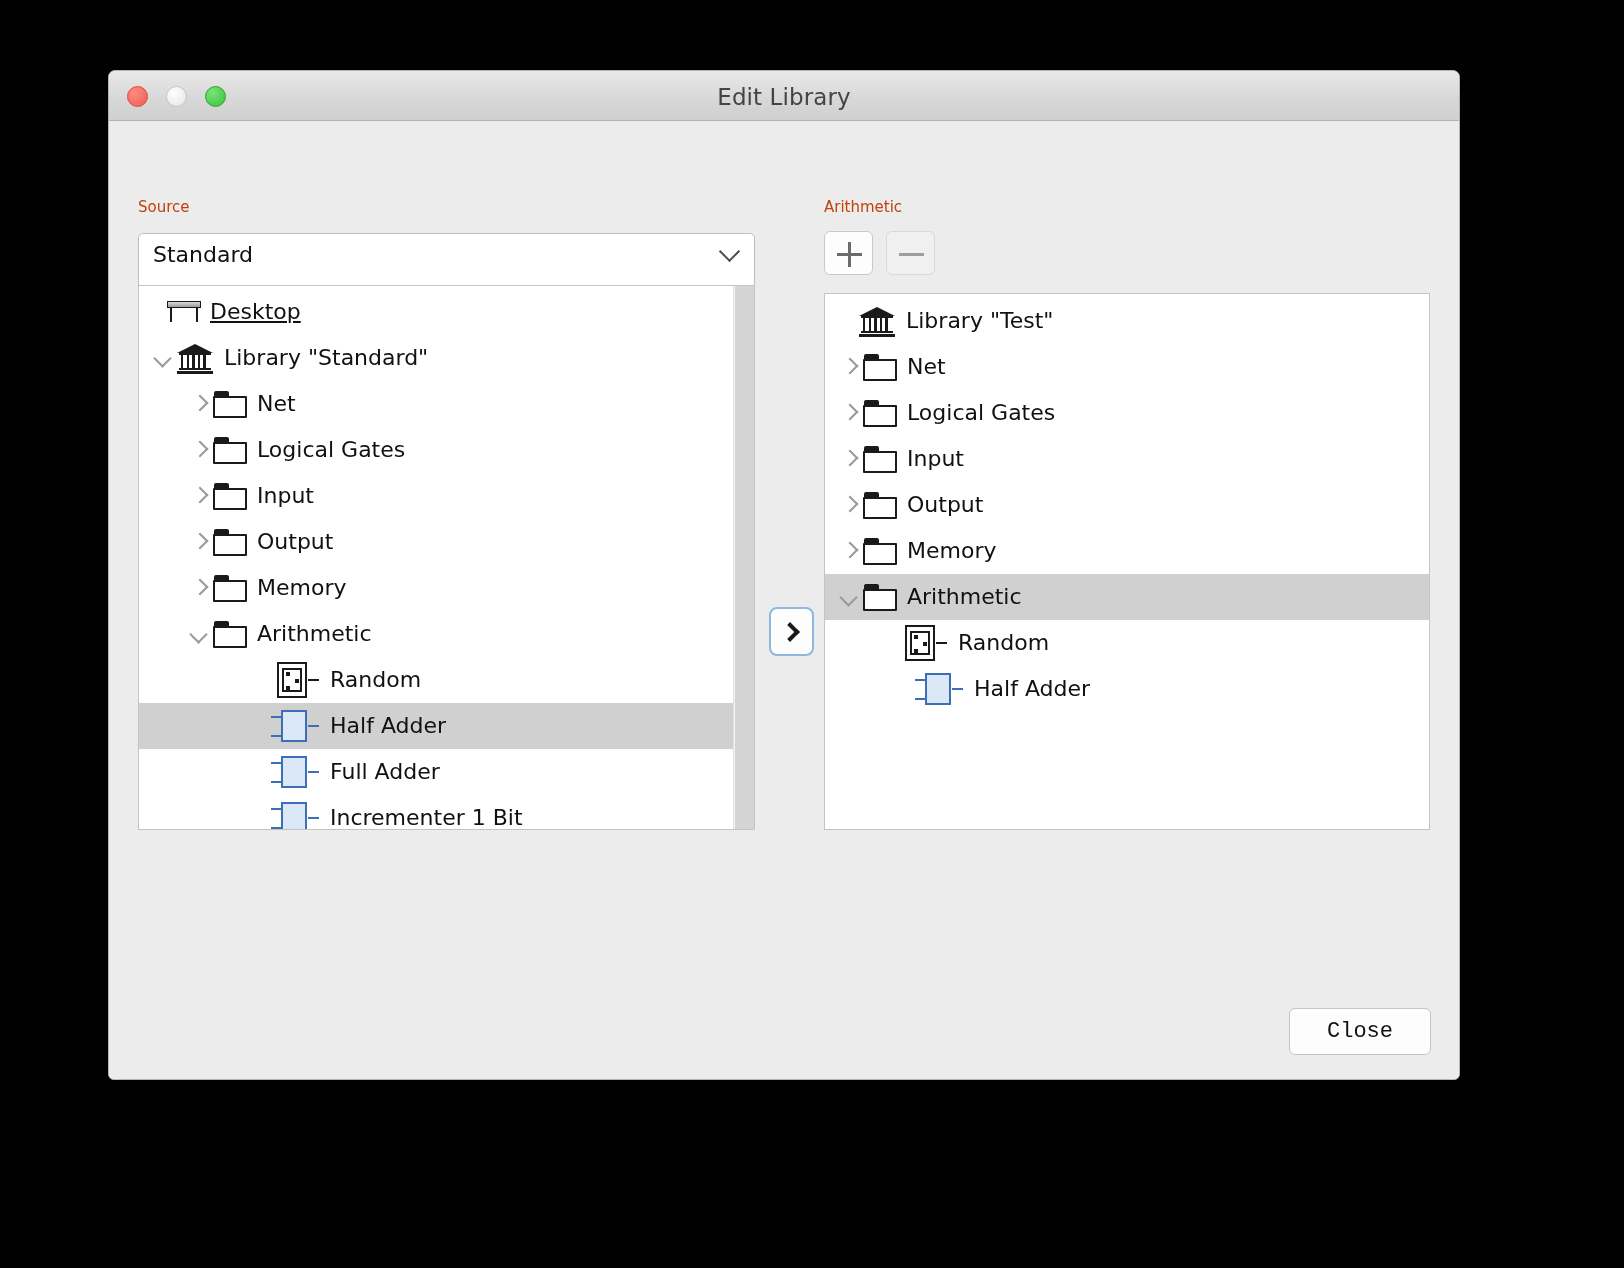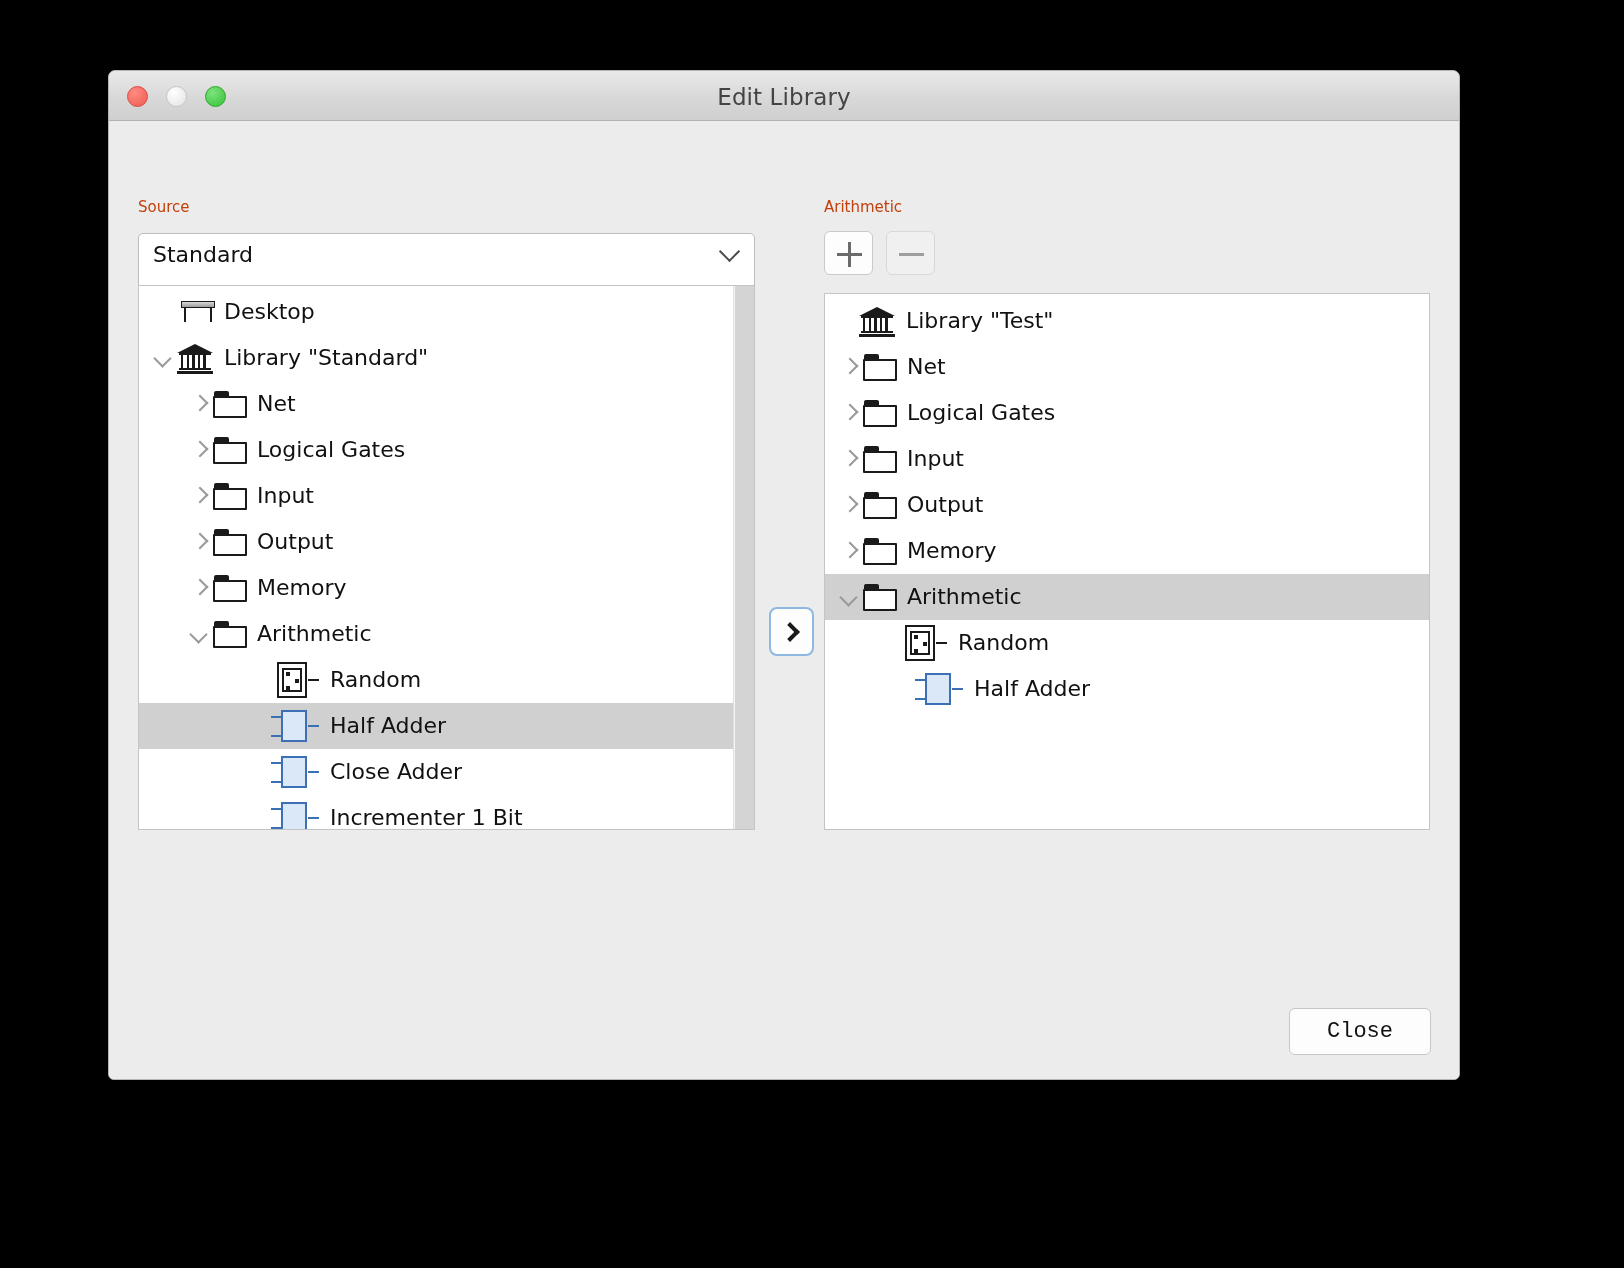--- a/index.html
+++ b/index.html
@@ -217,21 +217,21 @@
     position: absolute; left: 13px; top: 6px; width: 20px; height: 24px;
     border: 2px solid #1a1a1a;
   }
   .ico-rand .dot { position: absolute; width: 4px; height: 4px; background: #1a1a1a; }
   .ico-rand .d1 { left: 17px; top: 10px; }
   .ico-rand .d2 { left: 26px; top: 17px; }
   .ico-rand .d3 { left: 17px; top: 24px; }
   .ico-rand .prr { position: absolute; left: 39px; top: 17px; width: 11px; height: 2.2px; background: #1a1a1a; }
 
   
-  .ind-0 { padding-left: 16px; }
+  .ind-0 { padding-left: 2px; text-decoration: underline; }
   .ind-1 { padding-left: 12px; }
   .ind-2 { padding-left: 48px; }
   .ind-3 { padding-left: 104px; }
   .dind-0 { padding-left: 8px; }
   .dind-1 { padding-left: 12px; }
   .dind-2 { padding-left: 62px; }
   .dind-2b { padding-left: 46px; }
 
   .spacer26 { display: inline-block; width: 26px; flex: 0 0 26px; }
 
@@ -404,21 +404,21 @@
             <span class="label">Half Adder</span>
           </div>
           <div class="row ind-3">
             <span class="spacer26"></span>
             <span class="ico ico-comp">
               <i class="boxc"></i>
               <i class="p p-l1"></i>
               <i class="p p-l2"></i>
               <i class="p p-r1"></i>
             </span>
-            <span class="label">Close Adder</span>
+            <span class="label">Full Adder</span>
           </div>
           <div class="row ind-3">
             <span class="spacer26"></span>
             <span class="ico ico-comp">
               <i class="boxc"></i>
               <i class="p p-l1"></i>
               <i class="p p-l2"></i>
               <i class="p p-r1"></i>
             </span>
             <span class="label">Incrementer 1 Bit</span>

